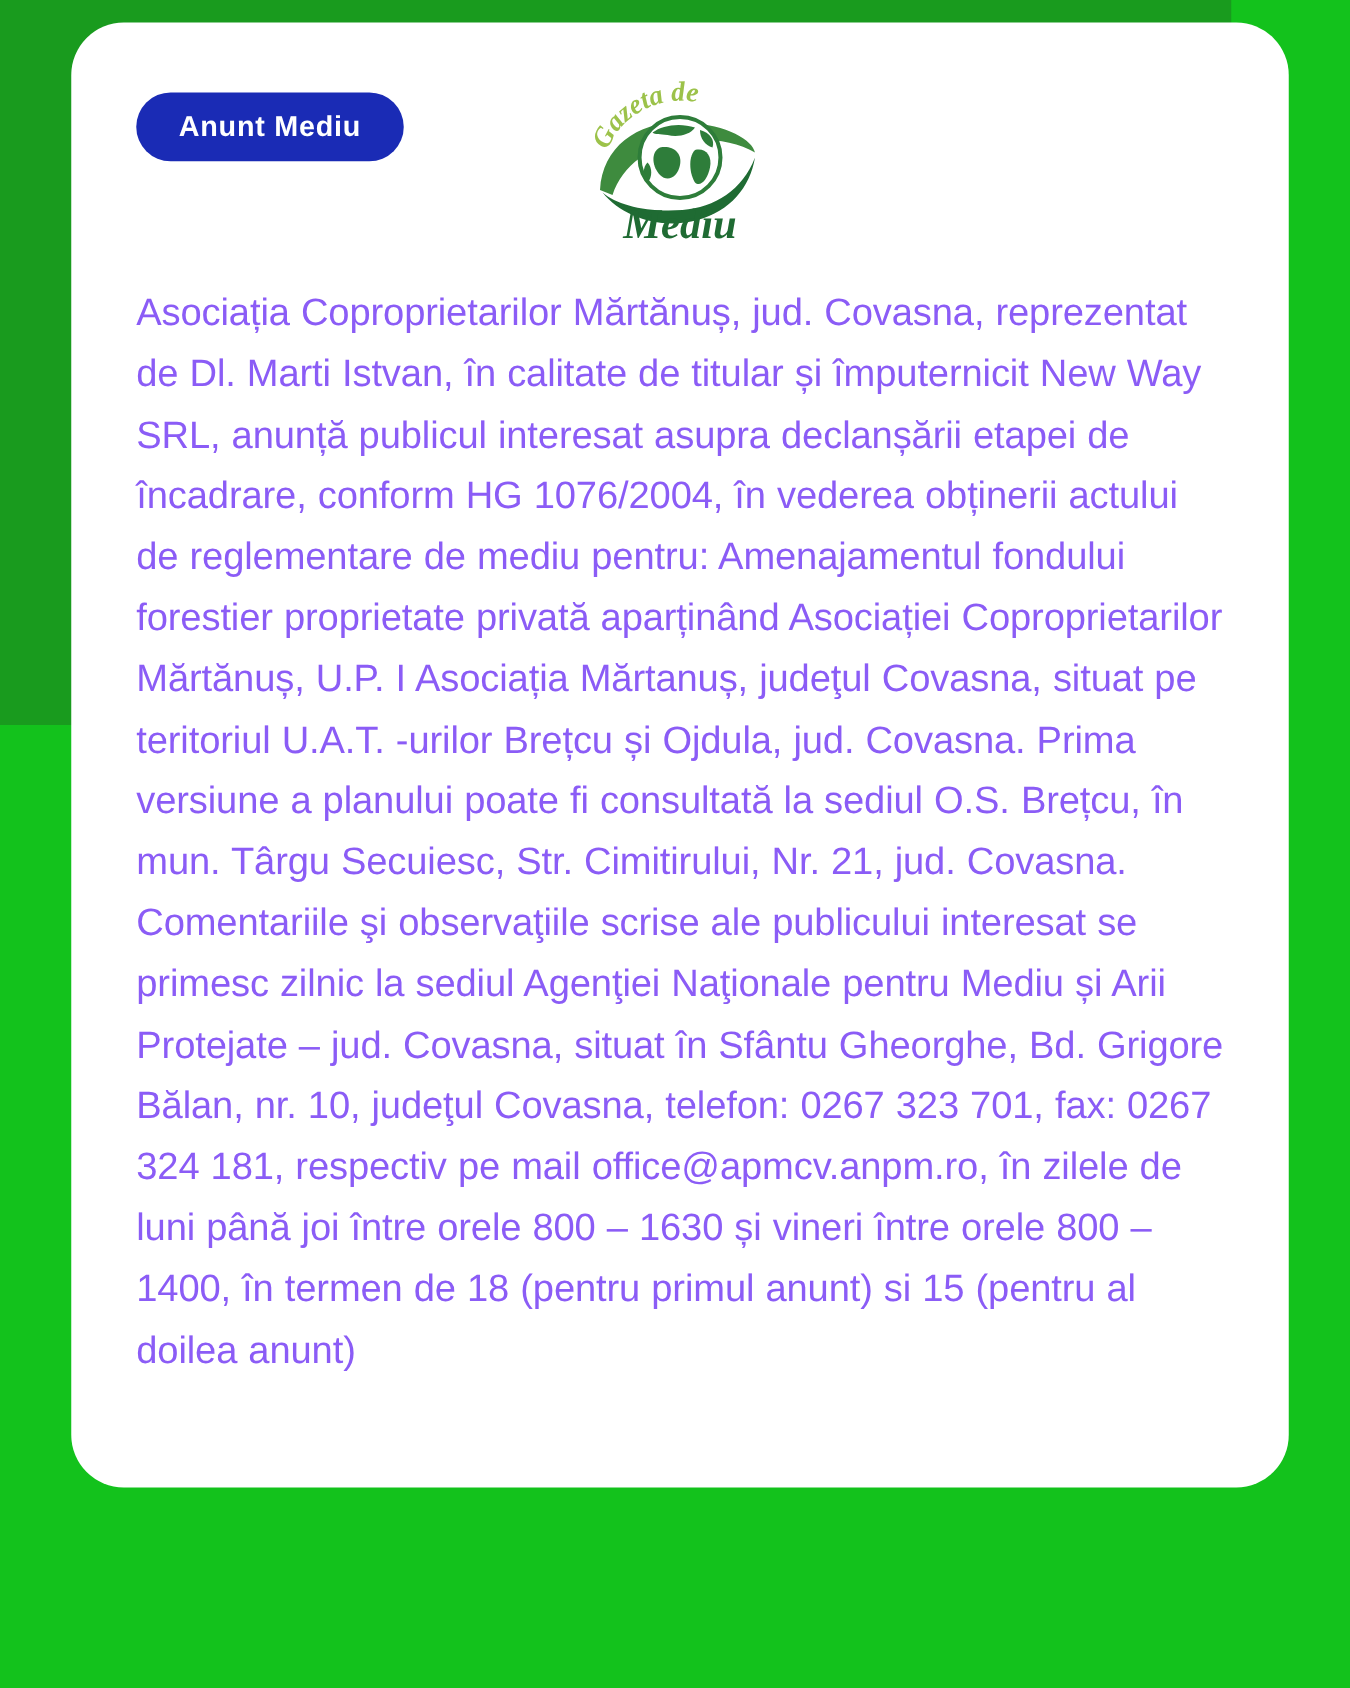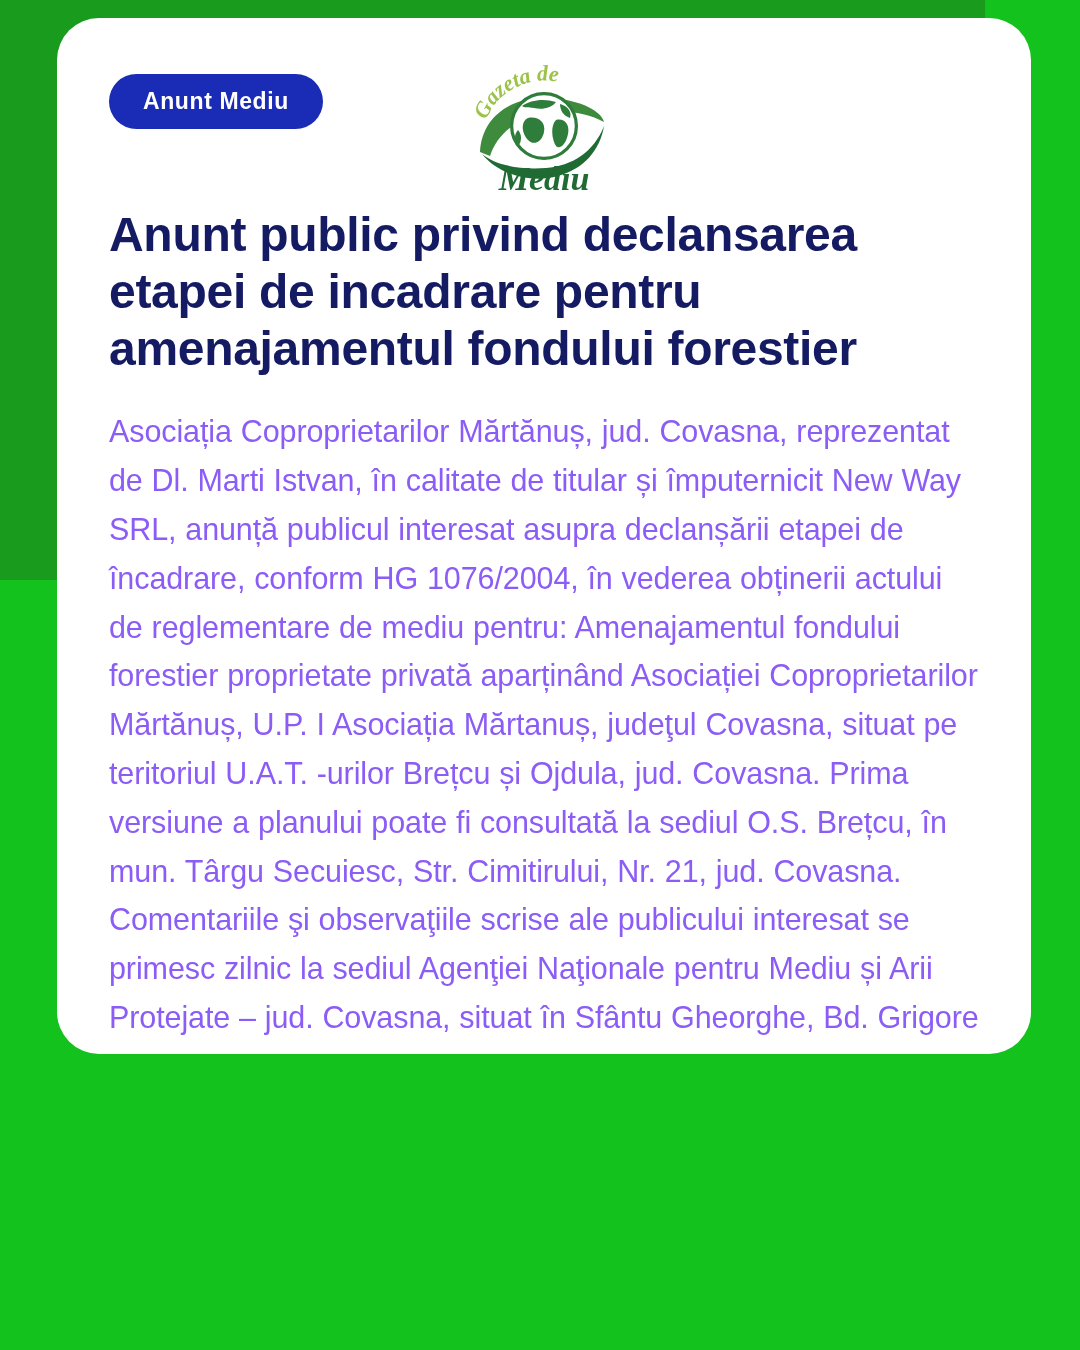--- a/index.html
+++ b/index.html
@@ -24,21 +24,21 @@
     height:580px;
     background:#199B1E;
   }
   
 
   .card {
     position:absolute;
     left:57px;
     top:18px;
     width:974px;
-    height:1036px;
+    height:1172px;
     background:#FFFFFF;
     border-radius:42px;
     overflow:hidden;
   }
 
   .card-inner {
     padding:38px 52px 0 52px;
     height:100%;
   }
 
@@ -128,18 +128,17 @@
 
           <text font-family="'Liberation Serif', serif" font-size="22" font-style="italic" font-weight="700" fill="#9CC24A">
             <textPath href="#arcTop" startOffset="6%">Gazeta de</textPath>
           </text>
 
           <text x="80" y="134" text-anchor="middle" font-family="'Liberation Serif', serif" font-size="34" font-style="italic" font-weight="700" fill="#1F6B33">Mediu</text>
         </svg>
       </div>
     </div>
 
-    <h1 class="headline">Anunt public privind declansarea etapei de incadrare pentru amenajamentul fondului forestier</h1>
 
     <p class="body-text">Asociația Coproprietarilor Mărtănuș, jud. Covasna, reprezentat de Dl. Marti Istvan, în calitate de titular și împuternicit New Way SRL, anunță publicul interesat asupra declanșării etapei de încadrare, conform HG 1076/2004, în vederea obținerii actului de reglementare de mediu pentru: Amenajamentul fondului forestier proprietate privată aparținând Asociației Coproprietarilor Mărtănuș, U.P. I Asociația Mărtanuș, judeţul Covasna, situat pe teritoriul U.A.T. -urilor Brețcu și Ojdula, jud. Covasna. Prima versiune a planului poate fi consultată la sediul O.S. Brețcu, în mun. Târgu Secuiesc, Str. Cimitirului, Nr. 21, jud. Covasna. Comentariile şi observaţiile scrise ale publicului interesat se primesc zilnic la sediul Agenţiei Naţionale pentru Mediu și Arii Protejate – jud. Covasna, situat în Sfântu Gheorghe, Bd. Grigore Bălan, nr. 10, judeţul Covasna, telefon: 0267 323 701, fax: 0267 324 181, respectiv pe mail office@apmcv.anpm.ro, în zilele de luni până joi între orele 800 – 1630 și vineri între orele 800 – 1400, în termen de 18 (pentru primul anunt) si 15 (pentru al doilea anunt)</p>
 
   </div>
 </div>
 
 </body></html>

